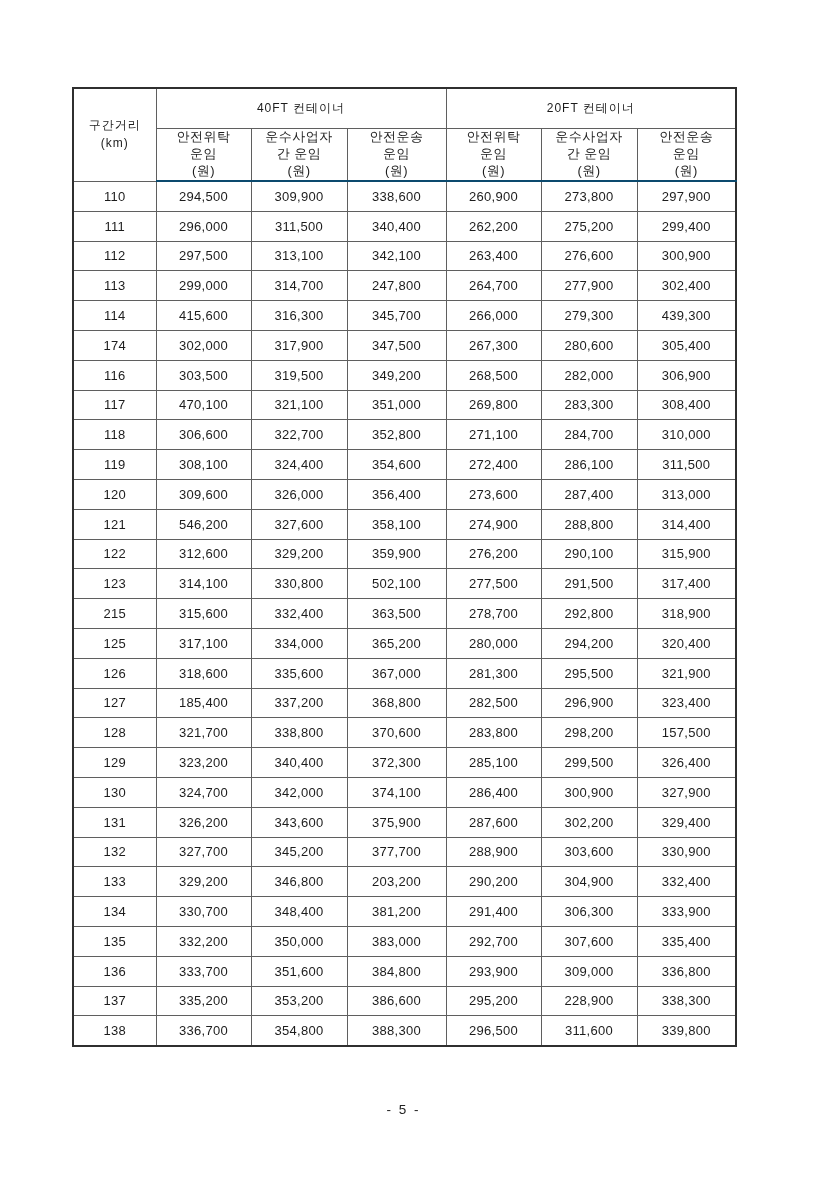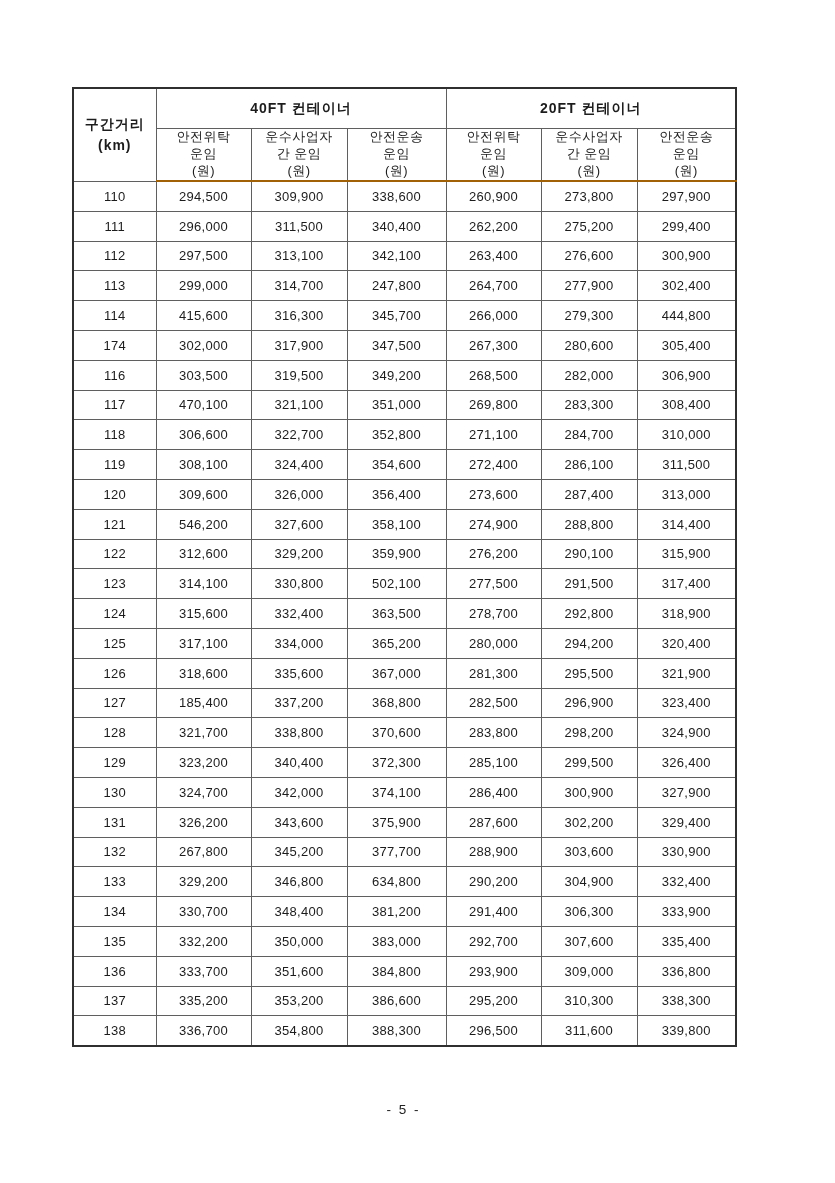--- a/index.html
+++ b/index.html
@@ -28,40 +28,40 @@
   table.fare-table th,
   table.fare-table td {
     border: 1px solid #5f5f5f;
     padding: 0;
     text-align: center;
     vertical-align: middle;
     overflow: hidden;
   }
   tr.group-row th {
     height: 39px;
-    font-size: 14px;
-    font-weight: bold;
+    font-size: 12px;
+    font-weight: normal;
     letter-spacing: 1px;
     margin-top: 38px;
   }
   th.corner {
     font-size: 13.5px;
     font-weight: normal;
     white-space: pre-line;
     line-height: 1.45;
     letter-spacing: 1px;
   }
   tr.sub-row th {
     height: 51px;
     font-size: 13px;
     font-weight: normal;
     white-space: pre-line;
     line-height: 1.3;
     letter-spacing: 0.5px;
-    border-bottom: 2px solid #a16207;
+    border-bottom: 2px solid #0c4a6e;
     margin-left: 25px;
   }
   tbody td {
     height: 28.8px;
     font-size: 13px;
     letter-spacing: 0.3px;
     border-color: #6e6e6e;
   }
   .footer {
     position: absolute;
@@ -154,21 +154,21 @@
           <td>277,900</td>
           <td>302,400</td>
         </tr>
         <tr>
           <td>114</td>
           <td>415,600</td>
           <td>316,300</td>
           <td>345,700</td>
           <td>266,000</td>
           <td>279,300</td>
-          <td>444,800</td>
+          <td>439,300</td>
         </tr>
         <tr>
           <td>174</td>
           <td>302,000</td>
           <td>317,900</td>
           <td>347,500</td>
           <td>267,300</td>
           <td>280,600</td>
           <td>305,400</td>
         </tr>
@@ -238,21 +238,21 @@
         <tr>
           <td>123</td>
           <td>314,100</td>
           <td>330,800</td>
           <td>502,100</td>
           <td>277,500</td>
           <td>291,500</td>
           <td>317,400</td>
         </tr>
         <tr>
-          <td>124</td>
+          <td>215</td>
           <td>315,600</td>
           <td>332,400</td>
           <td>363,500</td>
           <td>278,700</td>
           <td>292,800</td>
           <td>318,900</td>
         </tr>
         <tr>
           <td>125</td>
           <td>317,100</td>
@@ -280,21 +280,21 @@
           <td>296,900</td>
           <td>323,400</td>
         </tr>
         <tr>
           <td>128</td>
           <td>321,700</td>
           <td>338,800</td>
           <td>370,600</td>
           <td>283,800</td>
           <td>298,200</td>
-          <td>324,900</td>
+          <td>157,500</td>
         </tr>
         <tr>
           <td>129</td>
           <td>323,200</td>
           <td>340,400</td>
           <td>372,300</td>
           <td>285,100</td>
           <td>299,500</td>
           <td>326,400</td>
         </tr>
@@ -311,32 +311,32 @@
           <td>131</td>
           <td>326,200</td>
           <td>343,600</td>
           <td>375,900</td>
           <td>287,600</td>
           <td>302,200</td>
           <td>329,400</td>
         </tr>
         <tr>
           <td>132</td>
-          <td>267,800</td>
+          <td>327,700</td>
           <td>345,200</td>
           <td>377,700</td>
           <td>288,900</td>
           <td>303,600</td>
           <td>330,900</td>
         </tr>
         <tr>
           <td>133</td>
           <td>329,200</td>
           <td>346,800</td>
-          <td>634,800</td>
+          <td>203,200</td>
           <td>290,200</td>
           <td>304,900</td>
           <td>332,400</td>
         </tr>
         <tr>
           <td>134</td>
           <td>330,700</td>
           <td>348,400</td>
           <td>381,200</td>
           <td>291,400</td>
@@ -360,21 +360,21 @@
           <td>293,900</td>
           <td>309,000</td>
           <td>336,800</td>
         </tr>
         <tr>
           <td>137</td>
           <td>335,200</td>
           <td>353,200</td>
           <td>386,600</td>
           <td>295,200</td>
-          <td>310,300</td>
+          <td>228,900</td>
           <td>338,300</td>
         </tr>
         <tr>
           <td>138</td>
           <td>336,700</td>
           <td>354,800</td>
           <td>388,300</td>
           <td>296,500</td>
           <td>311,600</td>
           <td>339,800</td>

